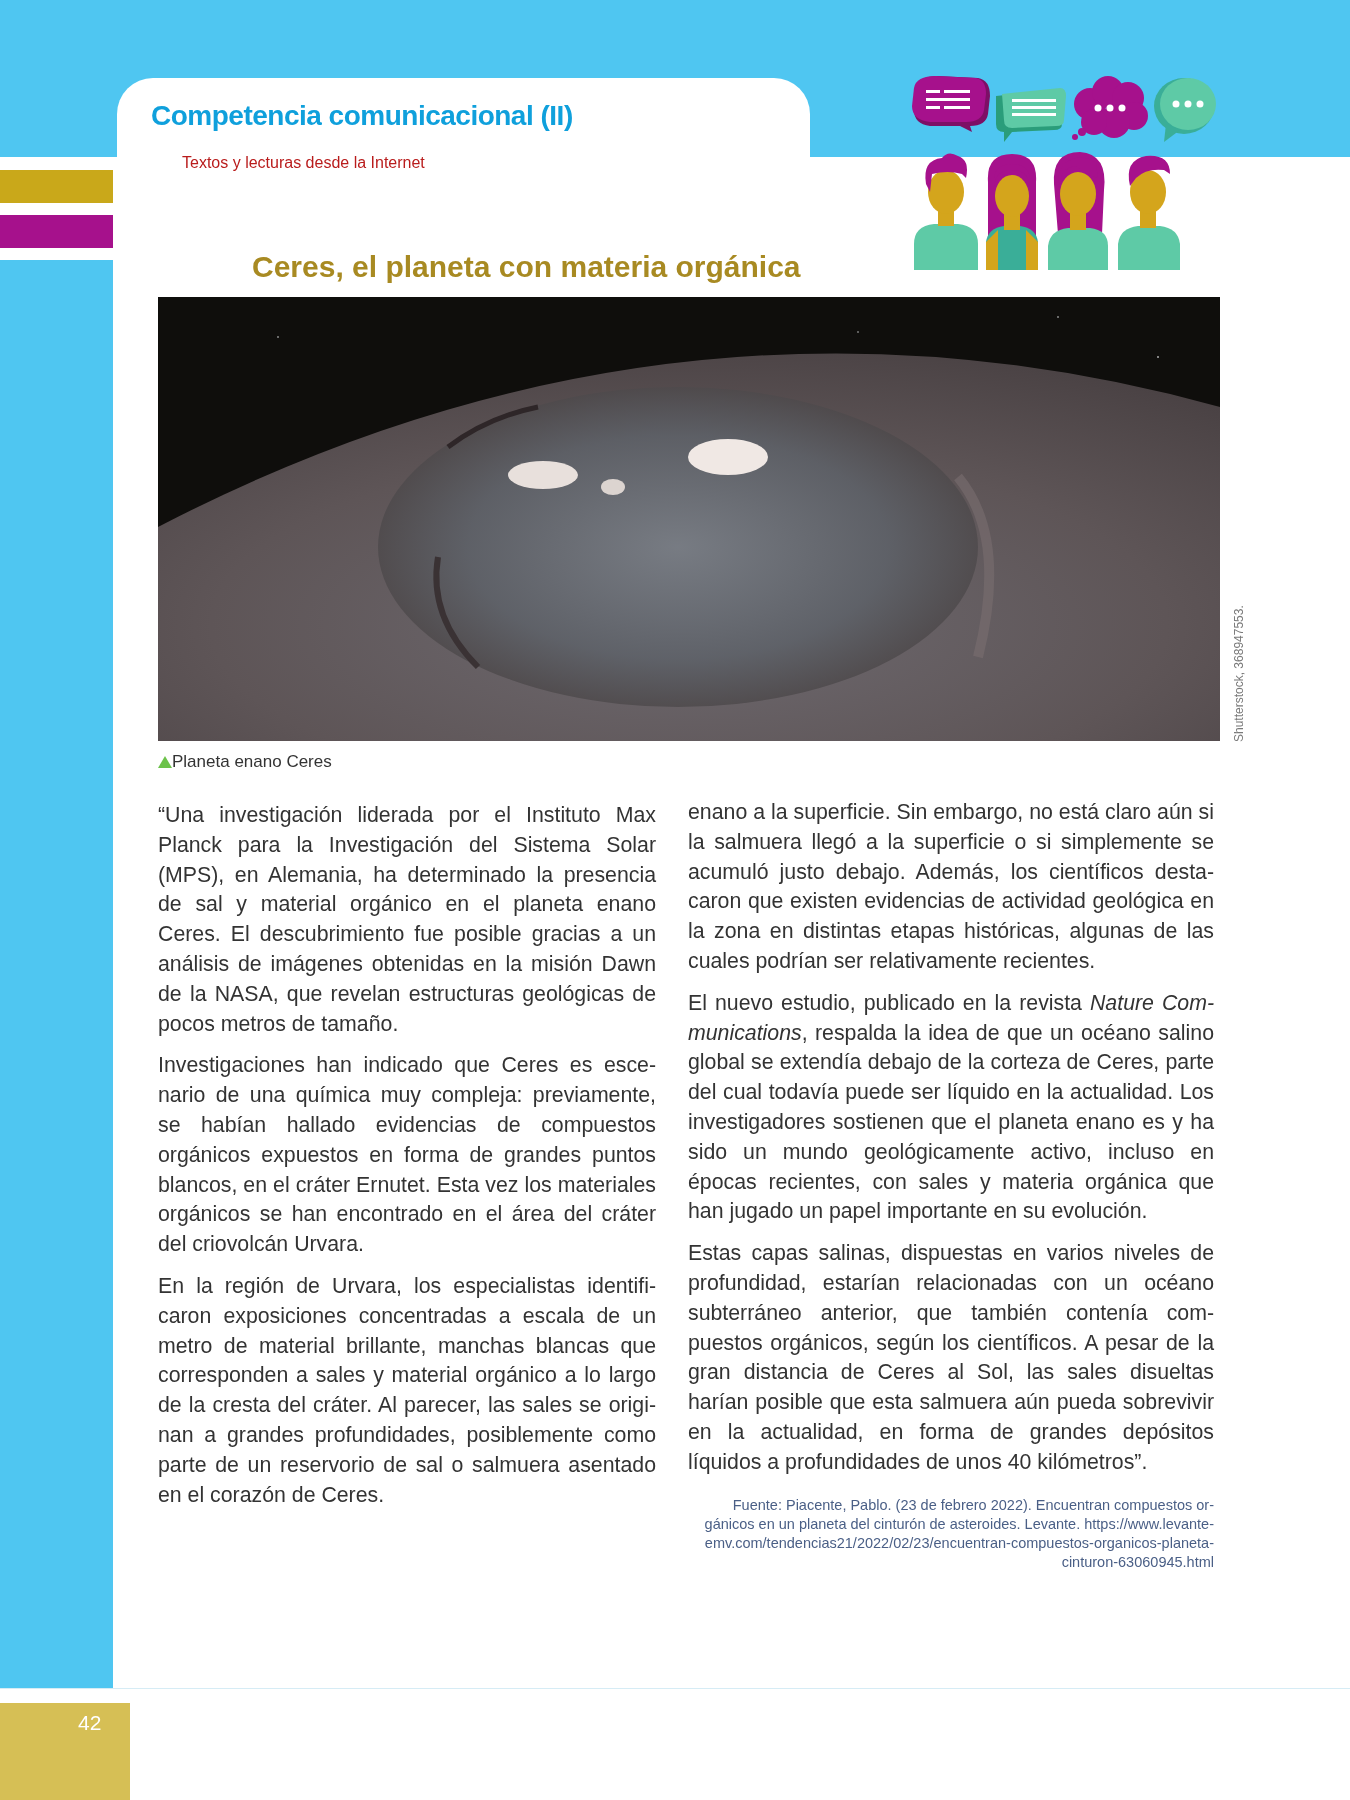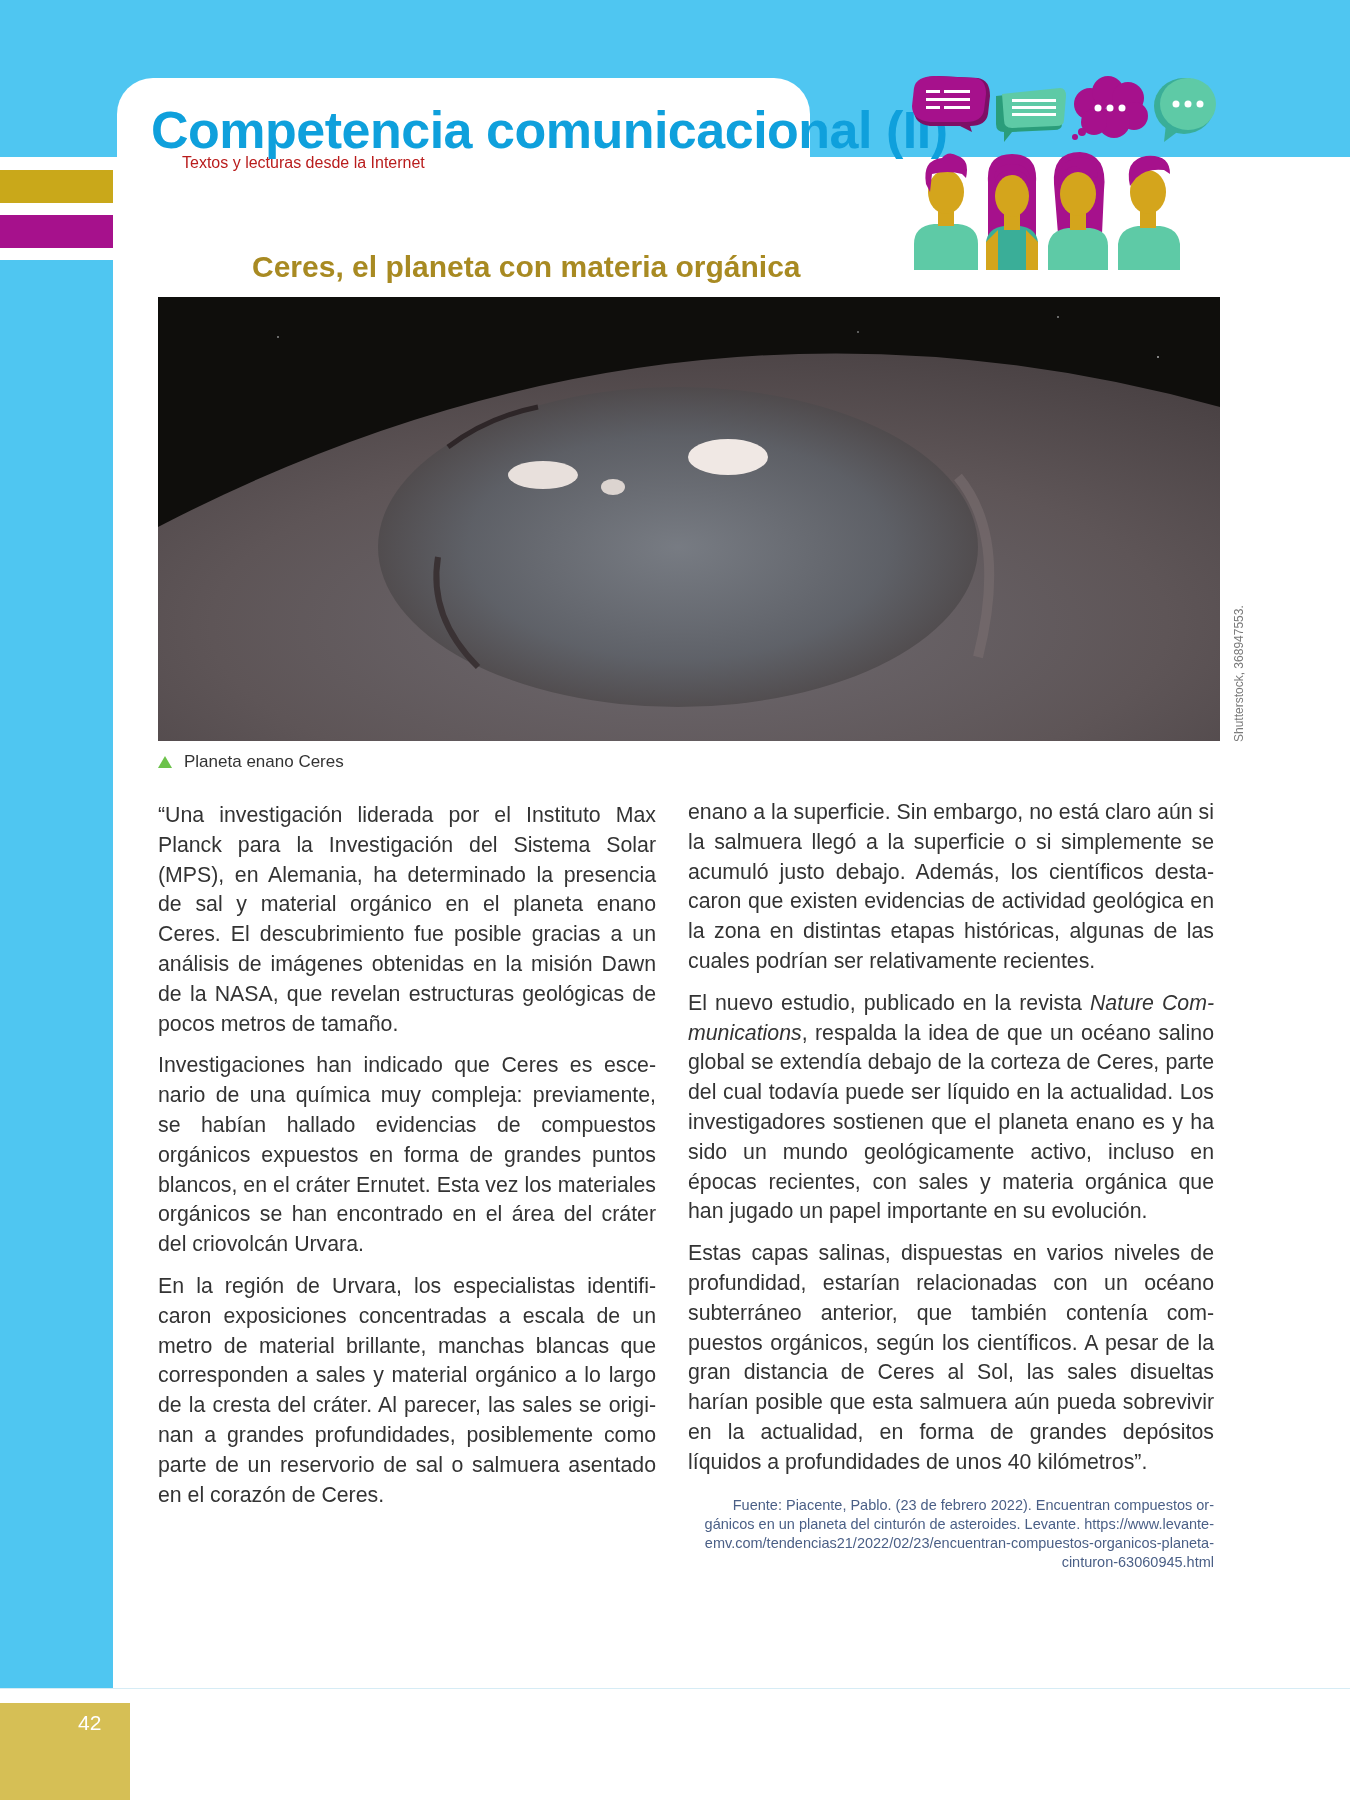--- a/index.html
+++ b/index.html
@@ -12,21 +12,21 @@
   .top-band { position: absolute; left: 0; top: 0; width: 1350px; height: 157px; background: #4fc6f1; }
   .sidebar-blue { position: absolute; left: 0; top: 260px; width: 113px; height: 1428px; background: #4fc6f1; }
   .stripe-gold { position: absolute; left: 0; top: 170px; width: 113px; height: 33px; background: #c9a81a; }
   .stripe-magenta { position: absolute; left: 0; top: 215px; width: 113px; height: 33px; background: #a6118c; }
   .header-card {
     position: absolute; left: 117px; top: 78px; width: 693px; height: 120px;
     background: #fff; border-radius: 36px 36px 0 0;
   }
   .title {
     position: absolute; left: 151px; top: 100px; margin: 0;
-    font-family: "Liberation Sans", sans-serif; font-size: 52px; font-weight: bold;
+    font-family: "Liberation Sans", sans-serif; font-size: 28px; font-weight: bold;
     color: #0fa0dc; letter-spacing: -0.5px; white-space: nowrap;
   }
   .subtitle {
     position: absolute; left: 182px; top: 154px;
     font-family: "Liberation Sans", sans-serif; font-size: 16px; color: #b91c1c; white-space: nowrap;
   }
   .article-title {
     position: absolute; left: 236px; top: 234px; margin: 16px;
     font-family: "Liberation Sans", sans-serif; font-size: 30px; font-weight: bold;
     color: #a88a22; white-space: nowrap;
@@ -37,21 +37,21 @@
     background: #0f0e0c; overflow: hidden;
   }
   .credit {
     position: absolute; left: 1232px; top: 742px;
     transform: rotate(-90deg); transform-origin: left top;
     font-family: "Liberation Sans", sans-serif; font-size: 12px; color: #7a7a7a; white-space: nowrap;
   }
   .caption {
     position: absolute; left: 158px; top: 752px;
     font-family: "Liberation Sans", sans-serif; font-size: 17px; color: #333;
-    display: flex; align-items: center; gap: 12px;
+    display: flex; align-items: center; gap: 0;
   }
   .tri { width: 0; height: 0; border-left: 7px solid transparent; border-right: 7px solid transparent; border-bottom: 12px solid #6cc24a; }
   .col {
     position: absolute; top: 801px; width: 498px;
     font-family: "Liberation Sans", sans-serif; font-size: 21.3px; line-height: 29.8px;
     color: #333; text-align: justify; hyphens: manual;
   }
   .col p { margin: 0 0 12px 0; }
   .col-left { left: 158px; }
   .col-right { left: 688px; top: 798px; width: 526px; }

